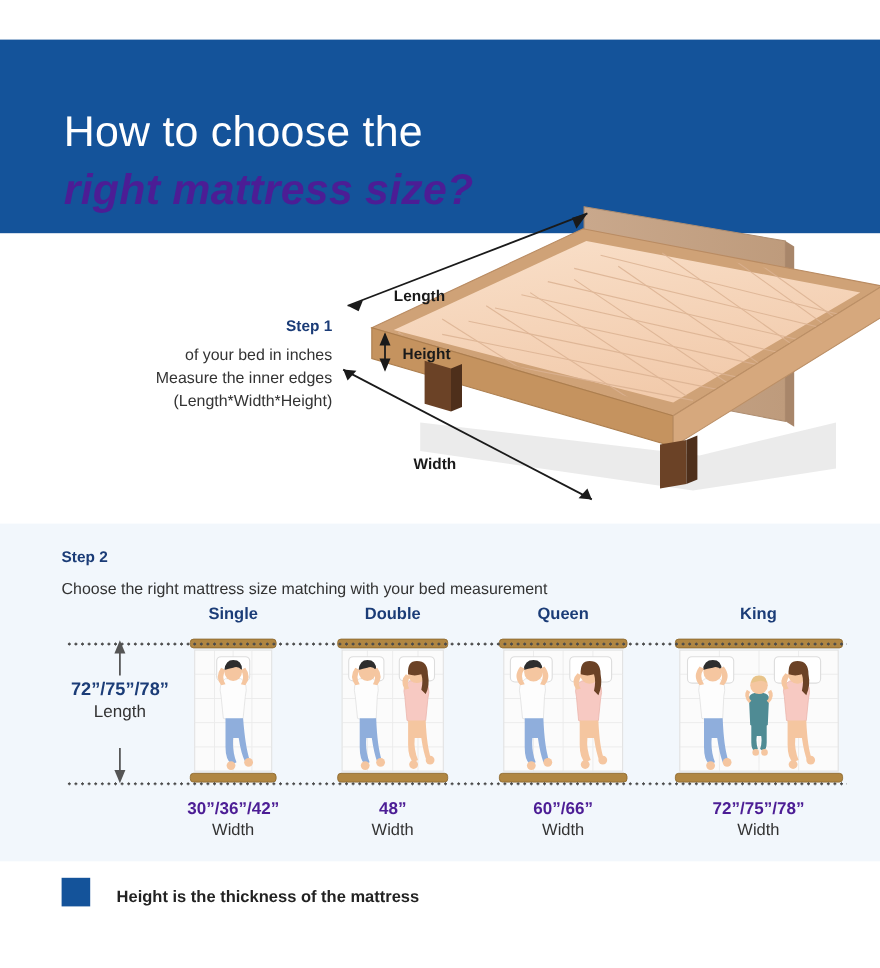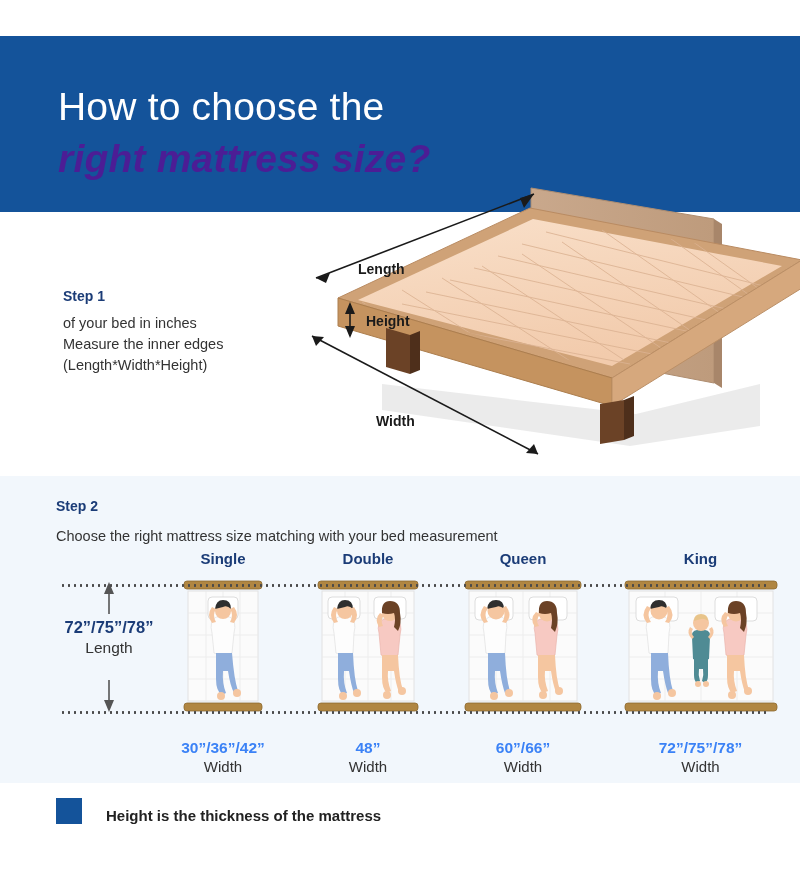--- a/index.html
+++ b/index.html
@@ -15,21 +15,21 @@
 
   
   .header-band {
     position: absolute;
     left: 0; top: 36px;
     width: 800px; height: 176px;
     background: #14539A;
   }
   .header-title-wrap {
     position: absolute;
-    left: 58px; top: 82px;
+    left: 58px; top: 96px;
     z-index: 6;
   }
   .title-line1 {
     font-size: 39px;
     font-weight: 300;
     color: #ffffff;
     letter-spacing: 0.2px;
     line-height: 50px;
     white-space: nowrap;
   }
@@ -40,22 +40,23 @@
     letter-spacing: 0.2px;
     line-height: 50px;
     white-space: nowrap;
     margin-top: 2px;
     font-style: italic;
   }
 
   
   .step1-block {
     position: absolute;
-    left: 63px; top: 288px;
+    left: 52px; top: 288px;
     width: 250px;
+    text-align: right;
   }
   .step-label {
     font-size: 14px;
     font-weight: 700;
     color: #1b3c77;
     margin-bottom: 9px;
   }
   .step-desc {
     font-size: 14.5px;
     font-weight: 400;
@@ -88,21 +89,21 @@
     font-size: 14.5px;
     font-weight: 400;
     color: #333333;
     line-height: 21px;
     margin-top: 12px;
   }
 
   
   .sizes-row {
     position: absolute;
-    left: 158px; top: 550px;
+    left: 147px; top: 550px;
     width: 640px;
     height: 230px;
   }
   .size-col {
     position: absolute;
     top: 0;
     text-align: center;
   }
   .size-title {
     font-size: 15px;
@@ -112,23 +113,23 @@
     white-space: nowrap;
   }
   .mattress-holder {
     position: relative;
     height: 140px;
   }
   .mattress-holder svg { display: block; margin: 0 auto; }
   .size-width-val {
     font-size: 15.5px;
     font-weight: 700;
-    color: #3b82f6;
+    color: #4c1d95;
     white-space: nowrap;
-    margin-top: 24px;
+    margin-top: 12px;
   }
   .size-width-cap {
     font-size: 15px;
     font-weight: 400;
     color: #333333;
     margin-top: 1px;
   }
 
   
   .length-axis {

